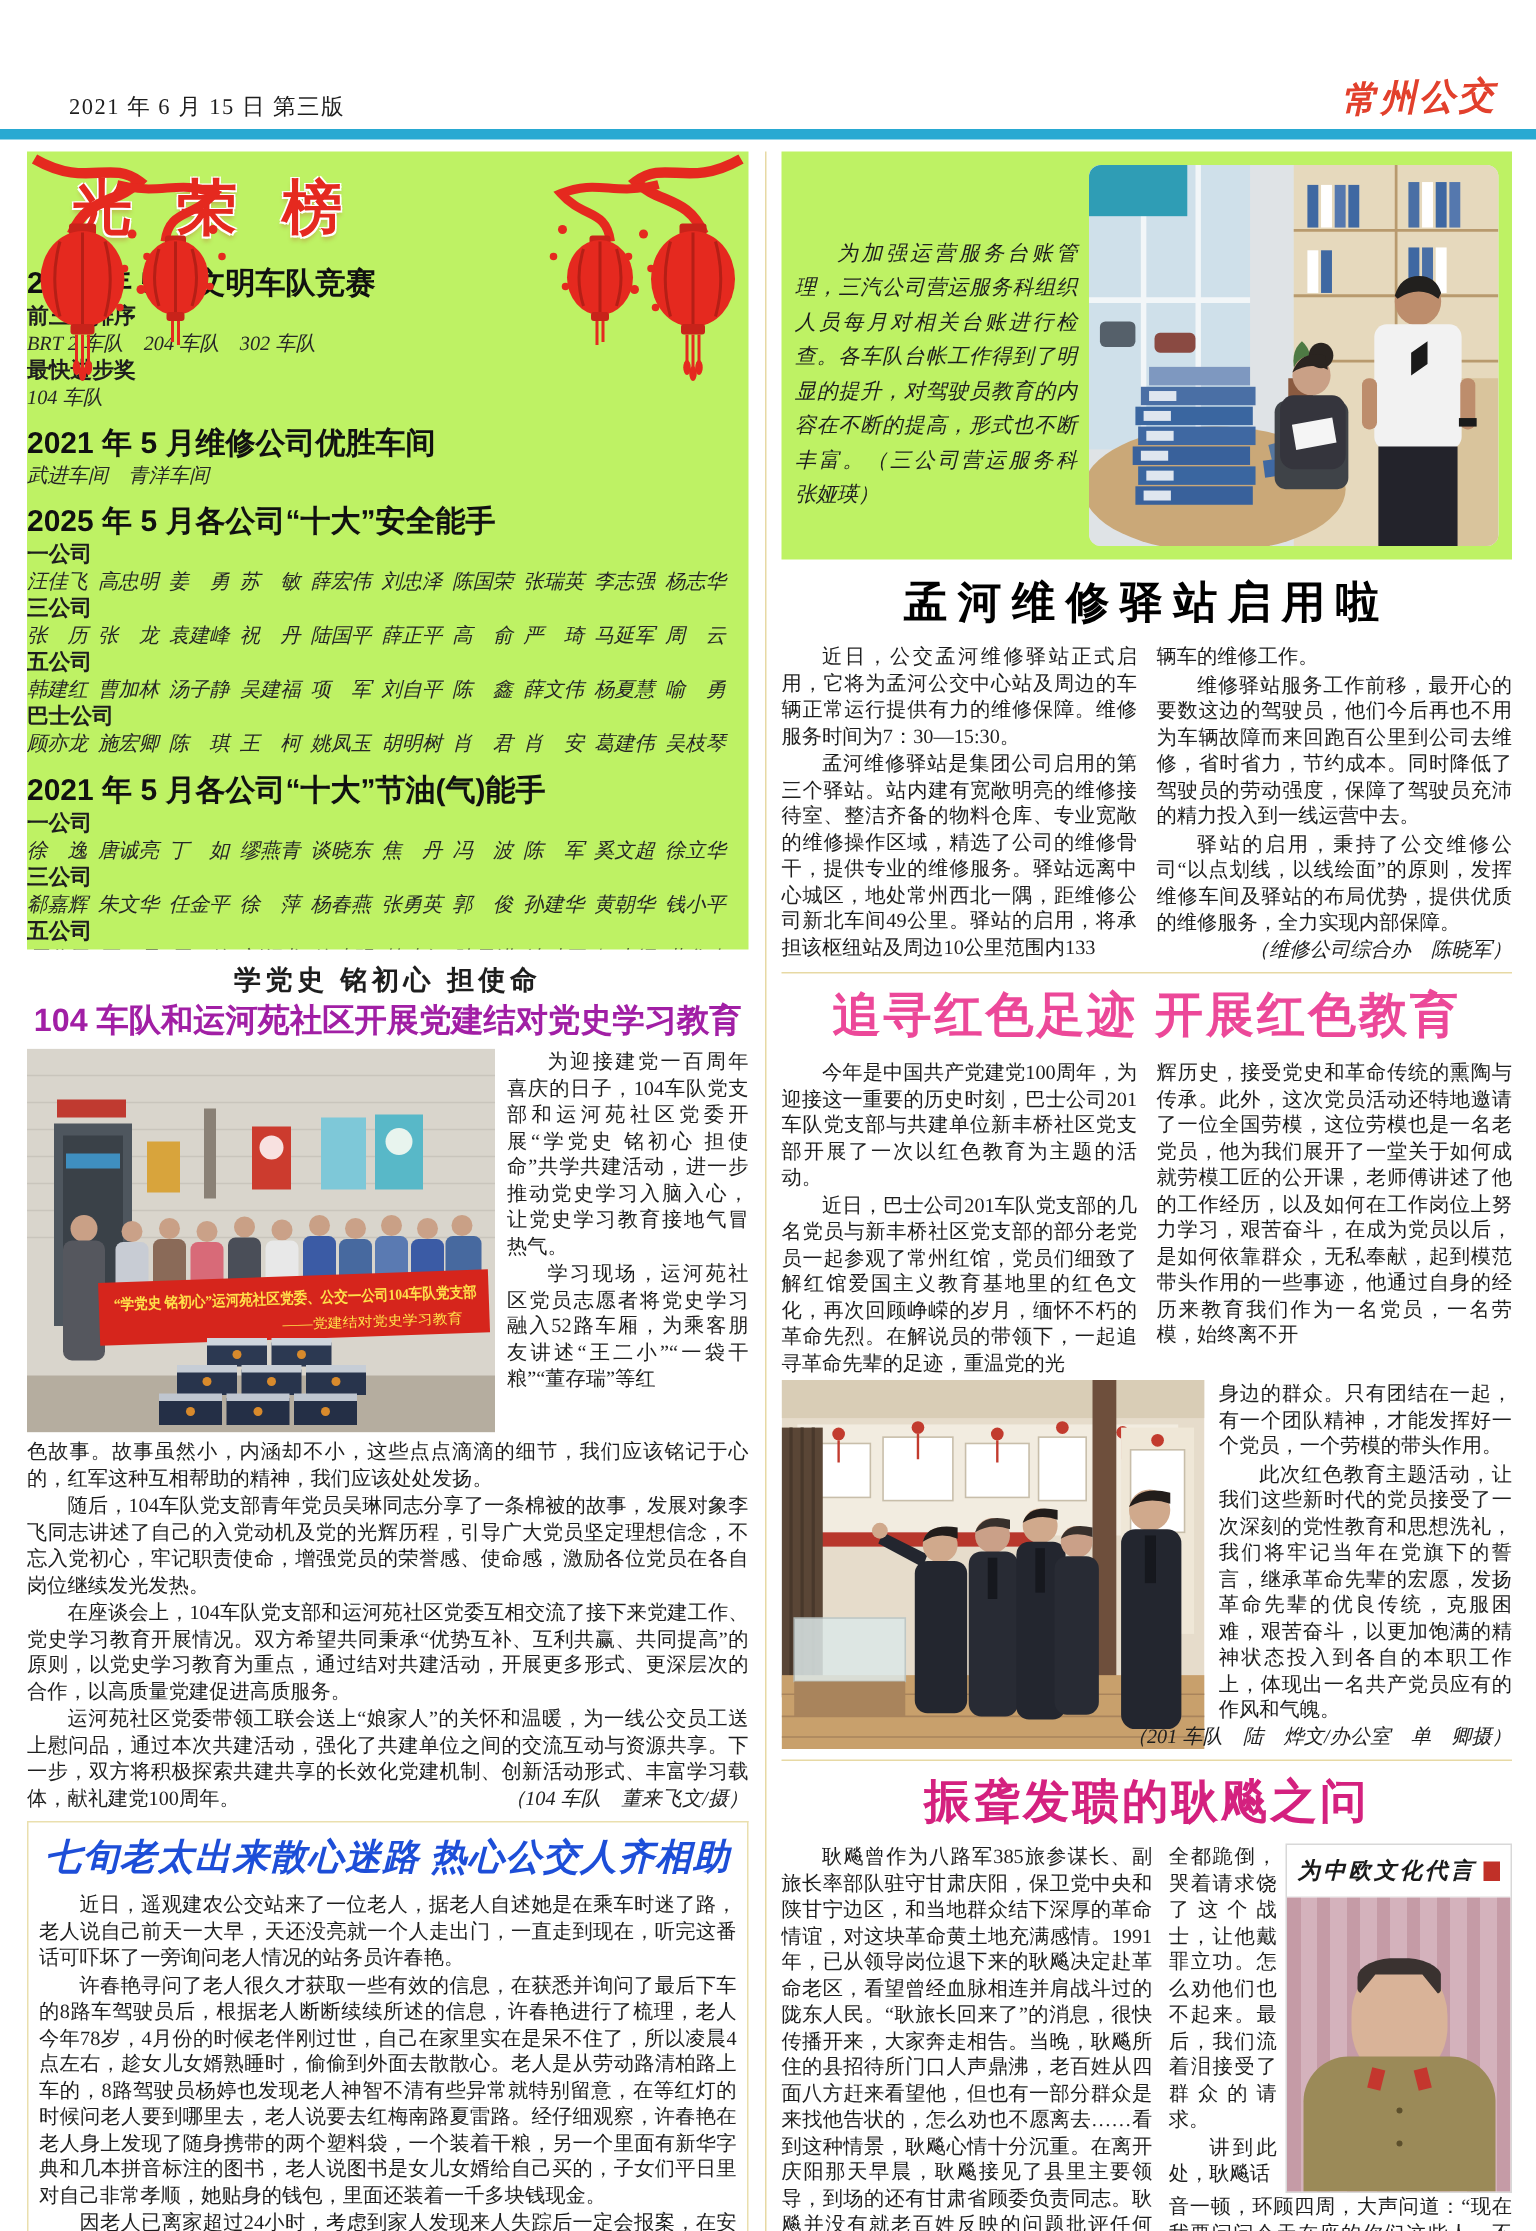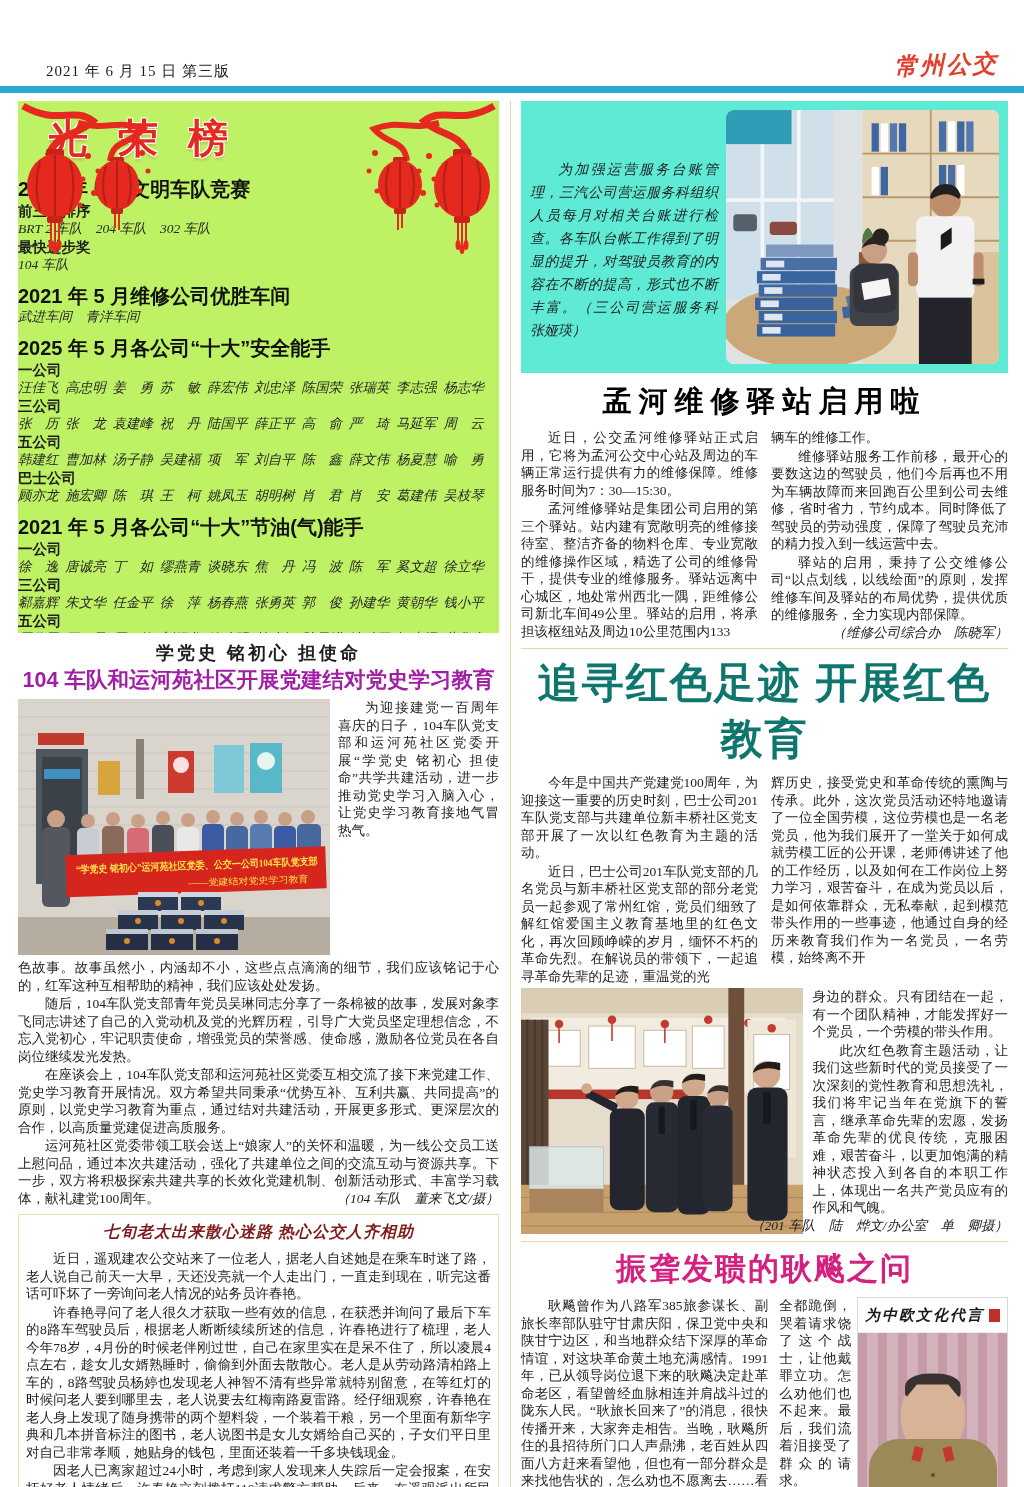--- a/index.html
+++ b/index.html
@@ -35,34 +35,34 @@
   .kicker{text-align:center;font-family:"Liberation Sans","DejaVu Sans",sans-serif;font-weight:bold;font-size:18px;margin:8px 0 2px 0;letter-spacing:3px;}
   .headline-purple{text-align:center;font-family:"Liberation Sans","DejaVu Sans",sans-serif;font-weight:900;
     font-size:21.5px;color:#a11fa5;letter-spacing:0;margin:0 0 6px 0;line-height:26px;}
   .dangshi-row{display:flex;gap:8px;}
   .group-photo{width:312px;height:256px;flex:none;overflow:hidden;}
   .dangshi-side{flex:1;min-width:0;}
   .dangshi-full{margin-top:4px;}
   
   .qixun{border:1px solid #eadfae;border-bottom:none;margin-top:7px;padding:5px 7px 8px 7px;}
   .title-orange{text-align:center;font-family:"Liberation Serif",serif;font-weight:900;font-style:italic;
-    font-size:16px;color:#7f1d1d;margin:2px 0 7px 0;letter-spacing:1px;}
-  
-  .office{display:flex;background:#5eead4;padding:9px;gap:8px;height:272px;box-sizing:border-box;}
+    font-size:24px;color:#1d4ed8;margin:2px 0 7px 0;letter-spacing:1px;}
+  
+  .office{display:flex;background:#bef264;padding:9px;gap:8px;height:272px;box-sizing:border-box;}
   .office-cap{width:188px;flex:none;padding-top:48px;}
   .office-cap p{font-size:14px;line-height:23px;font-style:italic;text-align:justify;text-indent:2em;margin:0;}
   .office-photo{flex:1;border-radius:8px;overflow:hidden;background:#e8e6e2;}
   
   .title-green{text-align:center;font-weight:900;font-size:29px;color:#000000;letter-spacing:7px;margin:9px 0 7px 0;
     font-family:"Liberation Serif",serif;}
   .two-col{display:flex;gap:13px;}
   .two-col>div{flex:1;min-width:0;}
   
   .title-red{text-align:center;font-family:"Liberation Sans","DejaVu Sans",sans-serif;font-weight:900;
-    font-size:42px;color:#0f766e;letter-spacing:2px;margin:4px 0 7px 0;}
+    font-size:32px;color:#ec4899;letter-spacing:2px;margin:4px 0 7px 0;}
   .zx-row2{display:flex;gap:9px;margin-top:2px;}
   .museum-photo{width:58%;flex:none;align-self:stretch;min-height:230px;overflow:hidden;}
   .museum-photo svg{width:100%;height:100%;display:block;}
   .zx-colc{flex:1;min-width:0;}
   
   .title-magenta{text-align:center;font-family:"Liberation Sans","DejaVu Sans",sans-serif;font-weight:900;
     font-size:31px;color:#d4217f;letter-spacing:2px;margin:4px 0 7px 0;}
   .gb-wrap{display:flex;gap:11px;}
   .gb-cola{flex:1.08;min-width:0;}
   .gb-colb{flex:1;min-width:0;}
@@ -266,20 +266,21 @@
                   <rect x="133" y="230" width="42" height="5" fill="#bfc6d0"></rect>
                   <circle cx="154" cy="242" r="3" fill="#d88a2c"></circle>
                 <rect x="178" y="233" width="42" height="18" fill="#242f46"></rect>
                   <rect x="178" y="230" width="42" height="5" fill="#bfc6d0"></rect>
                   <circle cx="199" cy="242" r="3" fill="#d88a2c"></circle>
               </g>
             </svg>
           </div>
           <div class="dangshi-side">
             <p class="t">为迎接建党一百周年喜庆的日子，104车队党支部和运河苑社区党委开展“学党史 铭初心 担使命”共学共建活动，进一步推动党史学习入脑入心，让党史学习教育接地气冒热气。</p>
+            <p class="t">学习现场，运河苑社区党员志愿者将党史学习融入52路车厢，为乘客朋友讲述“王二小”“一袋干粮”“董存瑞”等红</p>
           </div>
         </div>
         <div class="dangshi-full">
           <p class="t cont">色故事。故事虽然小，内涵却不小，这些点点滴滴的细节，我们应该铭记于心的，红军这种互相帮助的精神，我们应该处处发扬。</p>
           <p class="t">随后，104车队党支部青年党员吴琳同志分享了一条棉被的故事，发展对象李飞同志讲述了自己的入党动机及党的光辉历程，引导广大党员坚定理想信念，不忘入党初心，牢记职责使命，增强党员的荣誉感、使命感，激励各位党员在各自岗位继续发光发热。</p>
           <p class="t">在座谈会上，104车队党支部和运河苑社区党委互相交流了接下来党建工作、党史学习教育开展情况。双方希望共同秉承“优势互补、互利共赢、共同提高”的原则，以党史学习教育为重点，通过结对共建活动，开展更多形式、更深层次的合作，以高质量党建促进高质服务。</p>
           <p class="t"><span>运河苑社区党委带领工联会送上“娘家人”的关怀和温暖，为一线公交员工送上慰问品，通过本次共建活动，强化了共建单位之间的交流互动与资源共享。下一步，双方将积极探索共建共享的长效化党建机制、创新活动形式、丰富学习载体，献礼建党100周年。</span><span class="byline">（104 车队　董来飞文/摄）</span></p>
         </div>
       </div>
 

